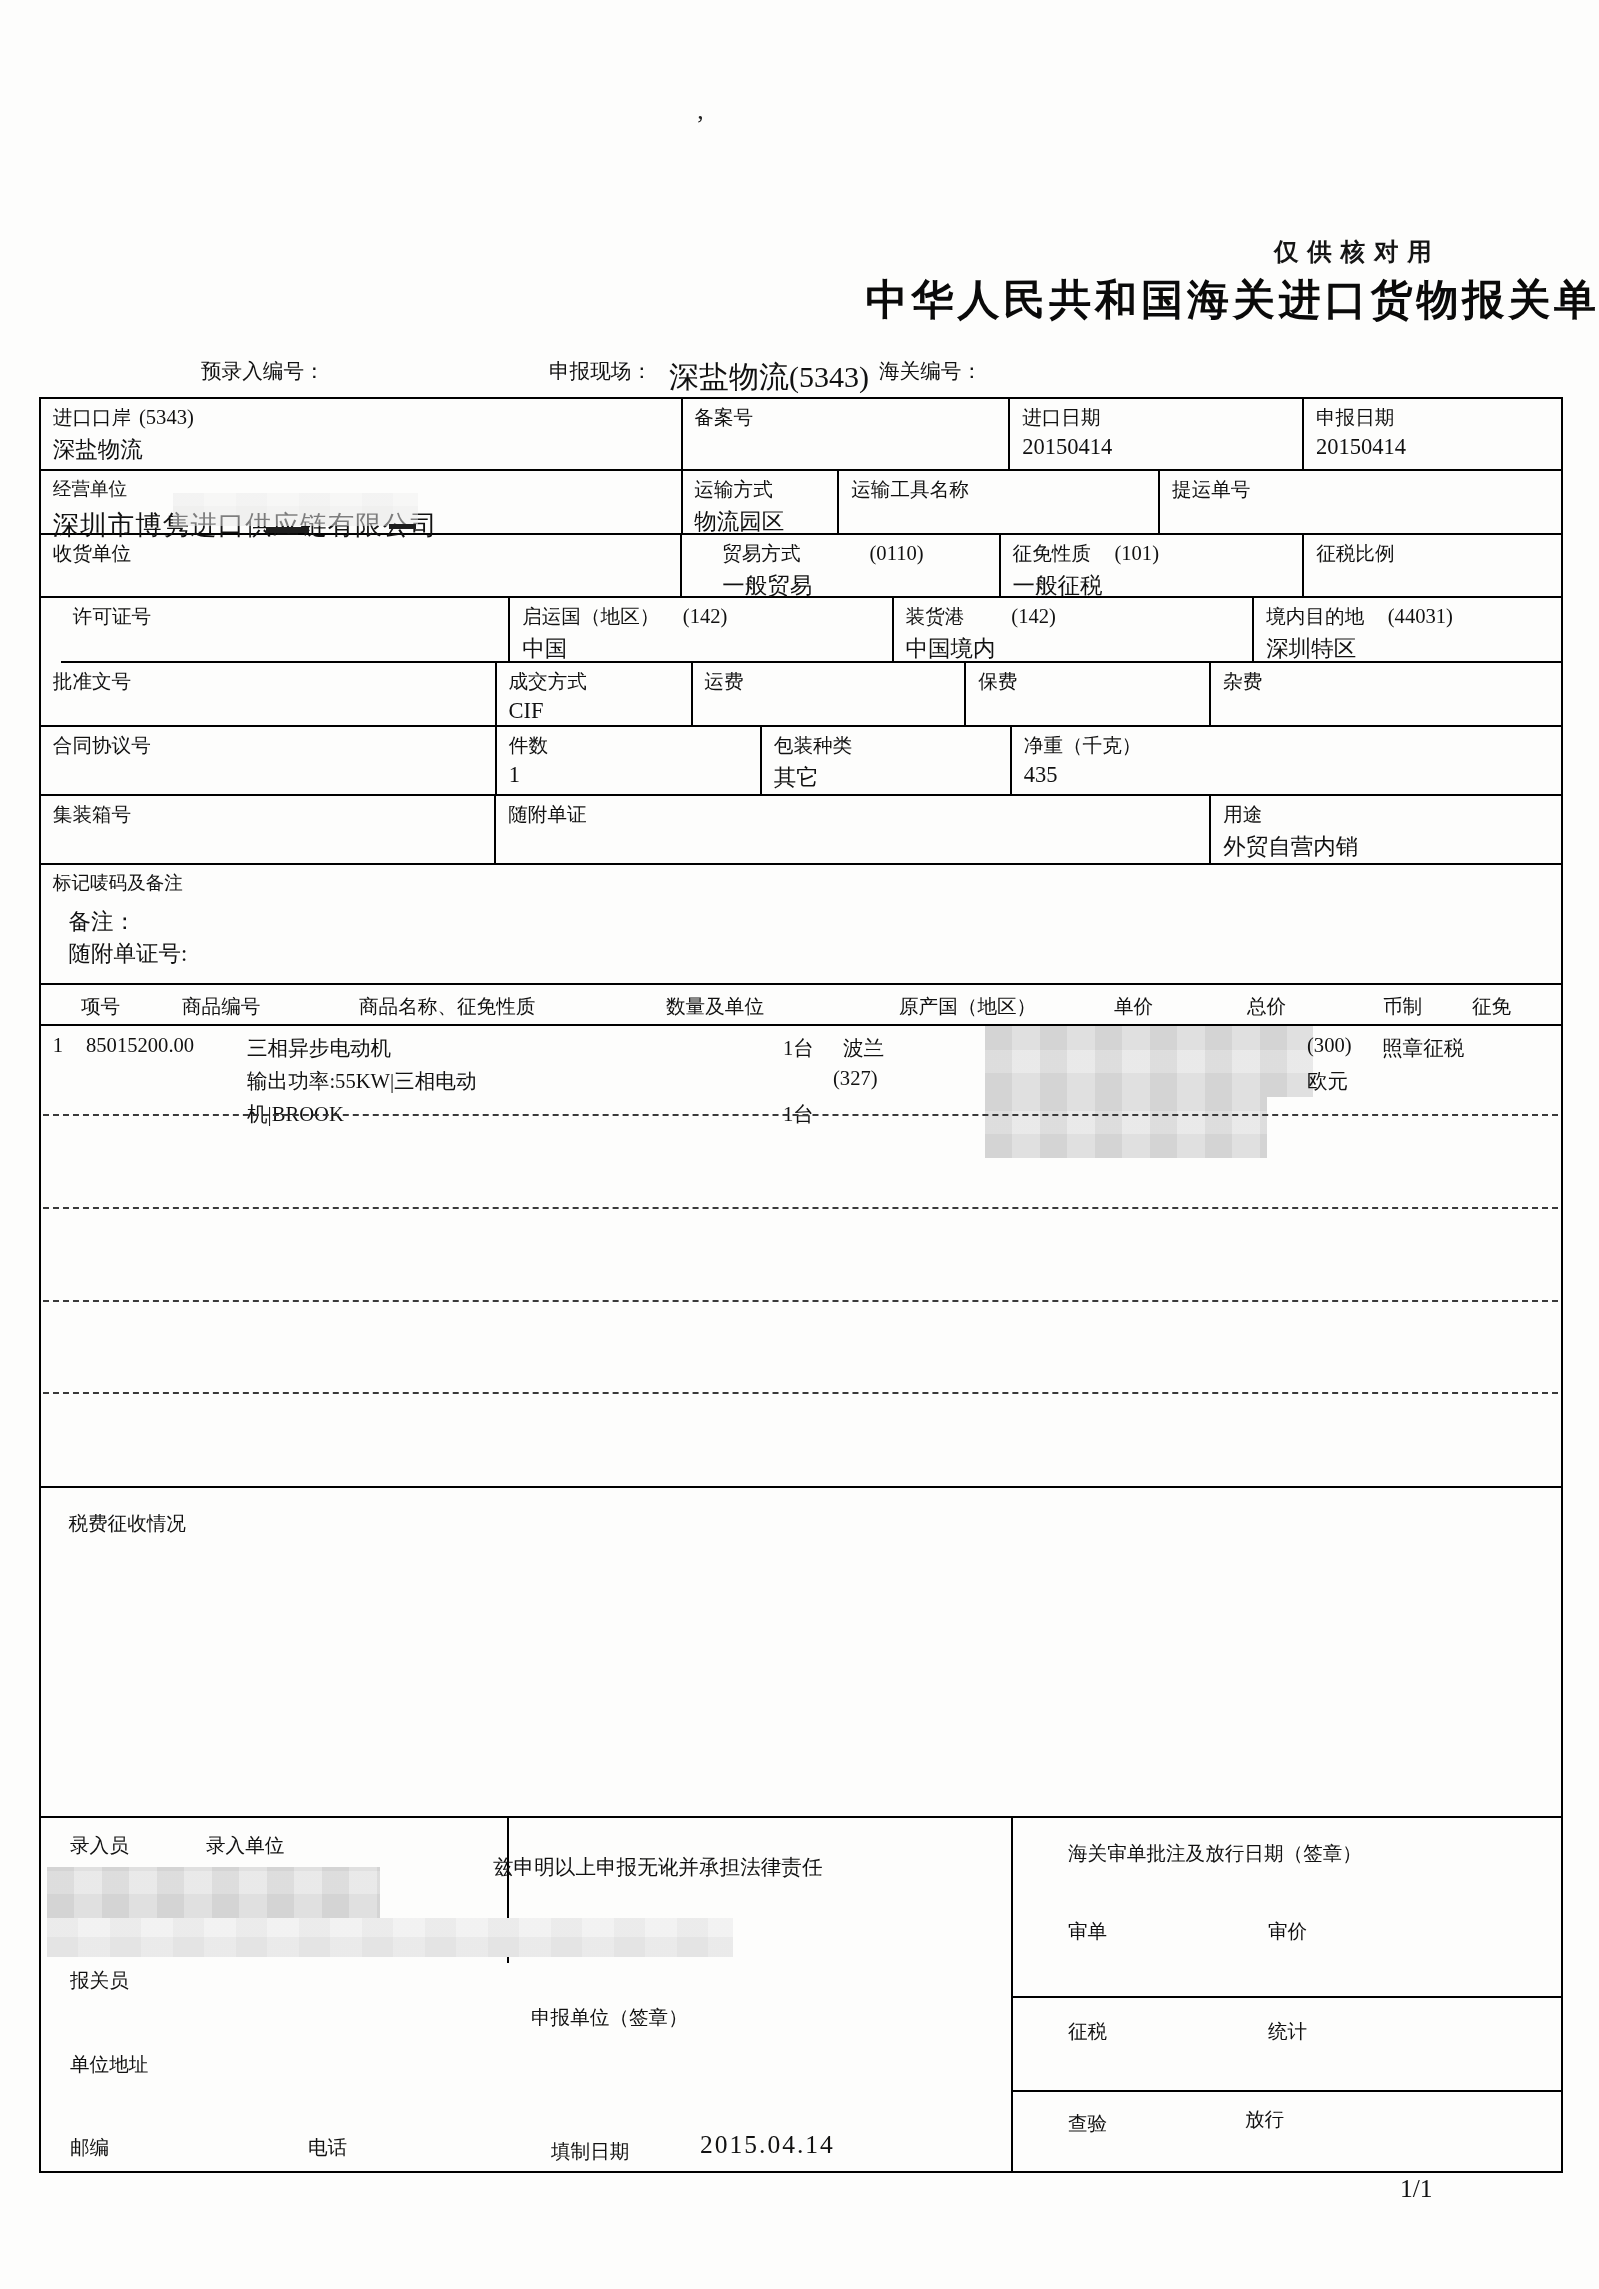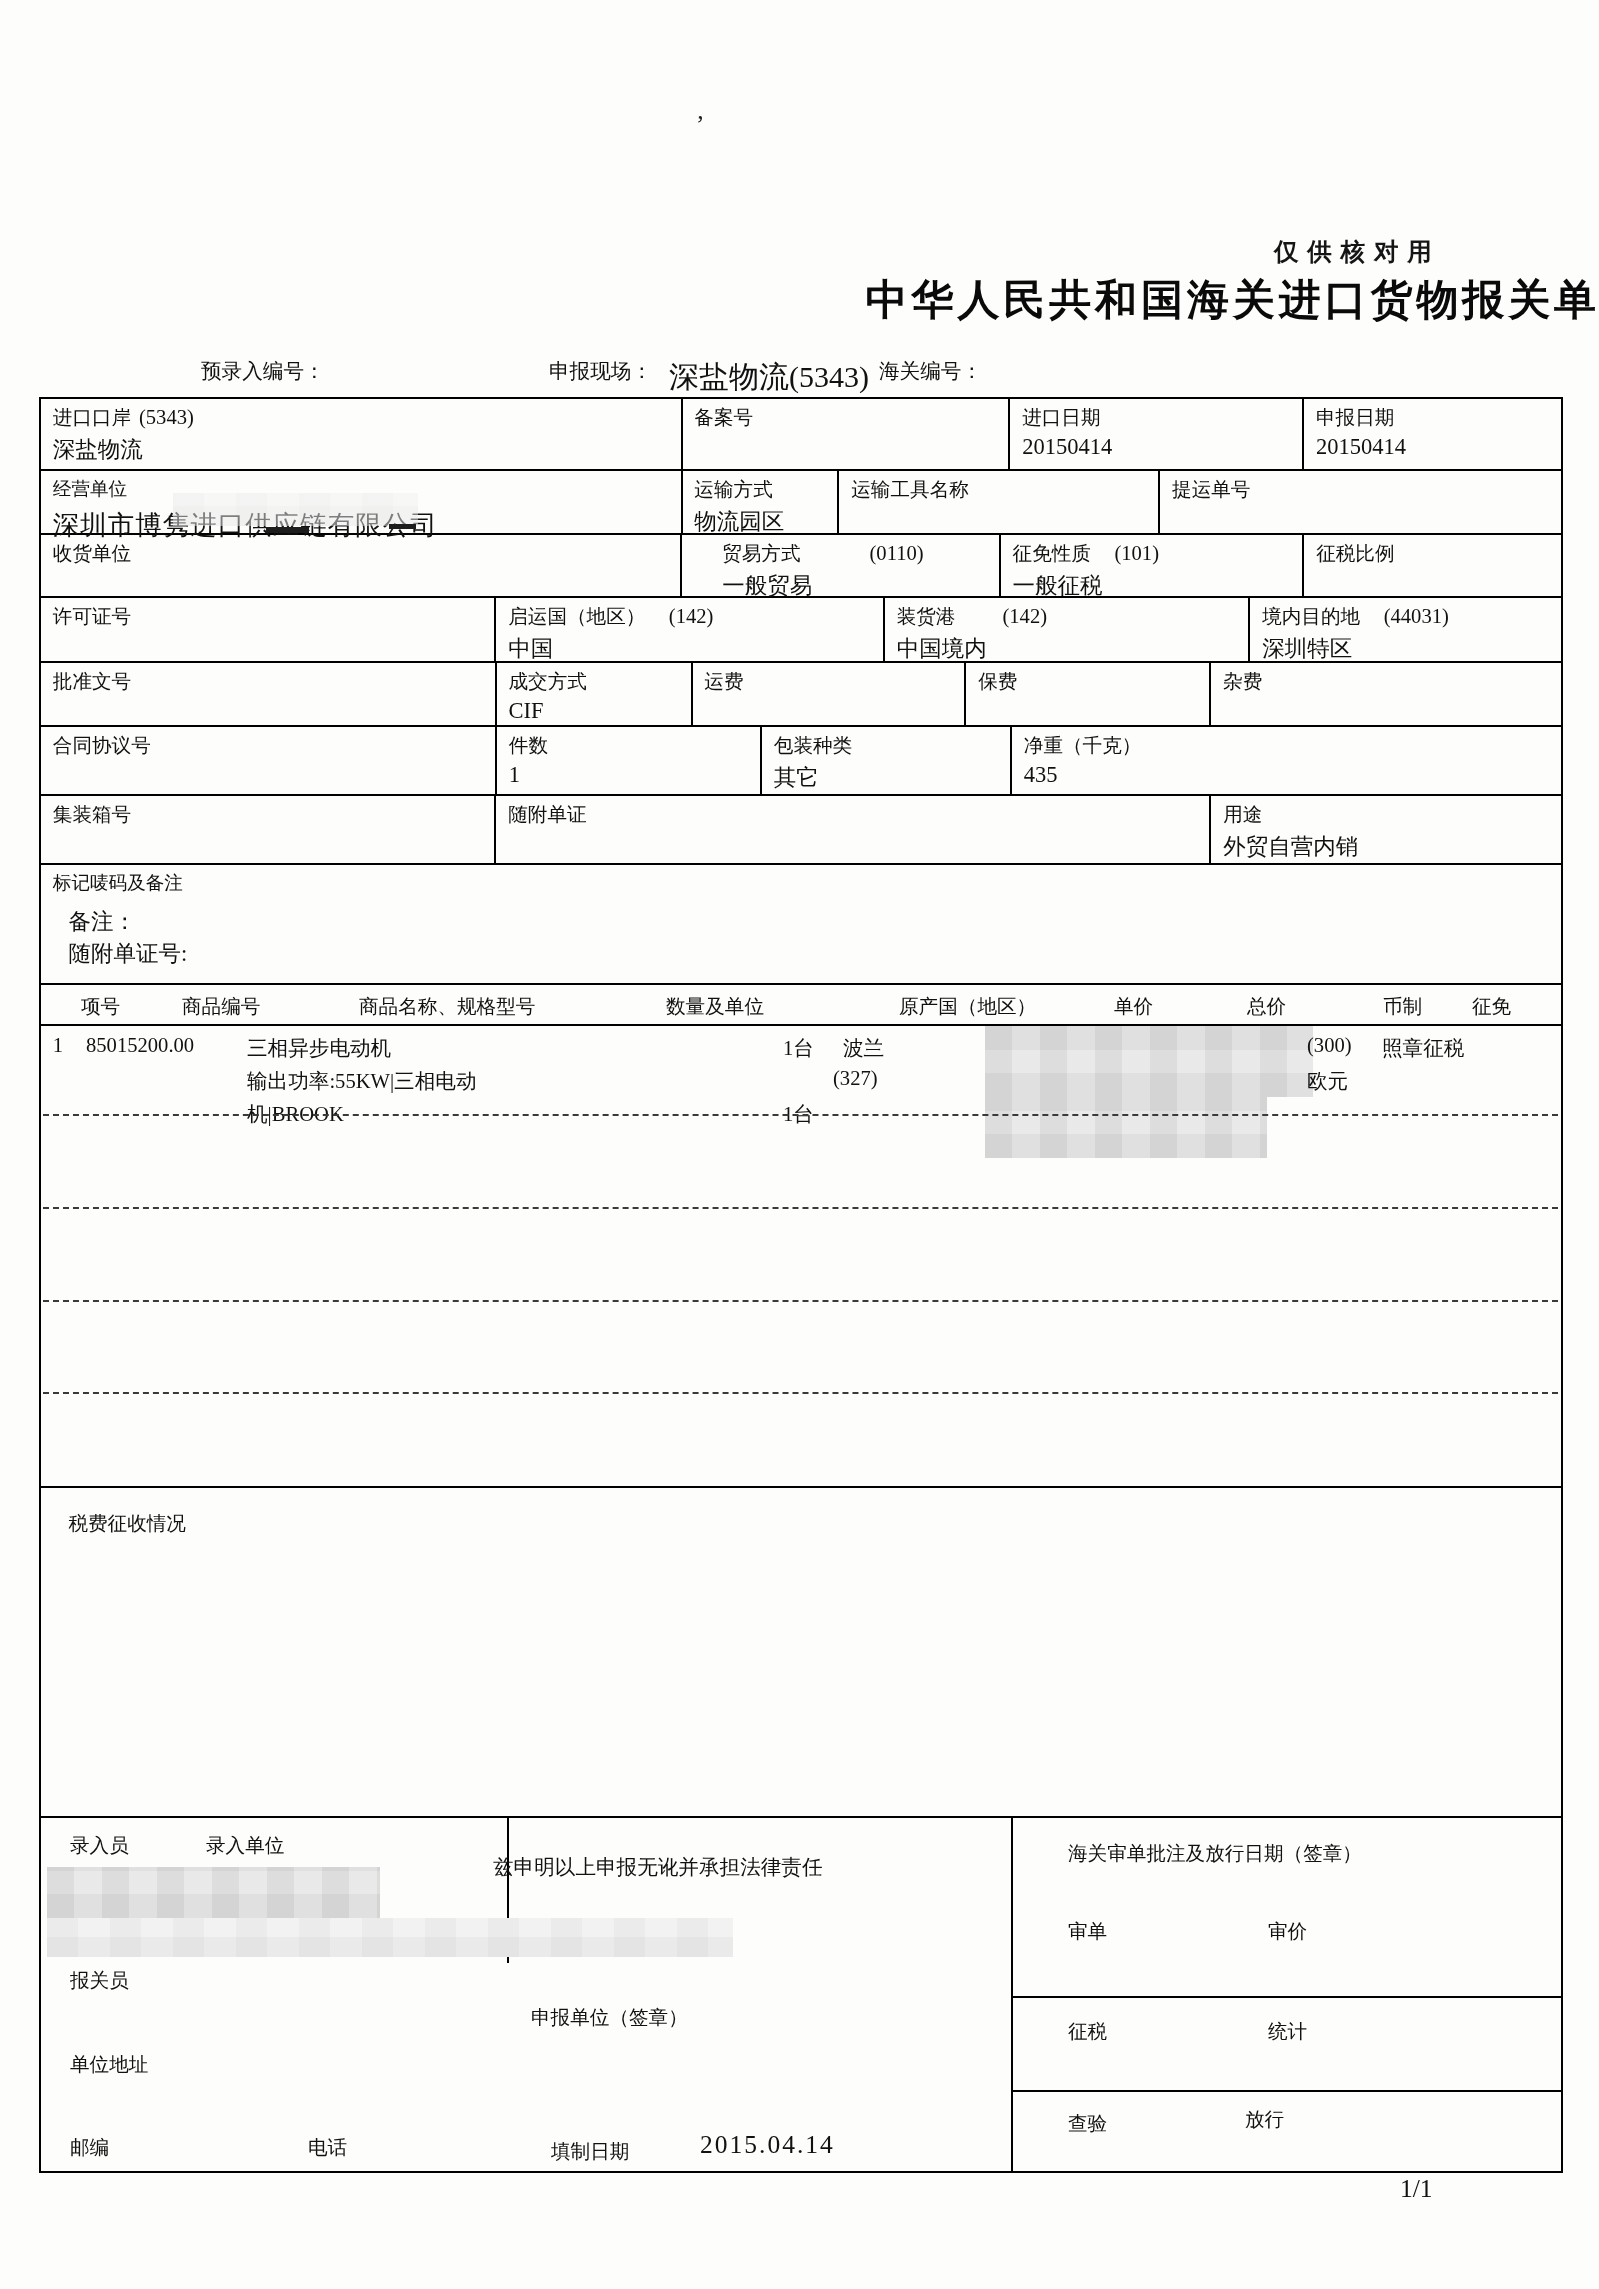--- a/index.html
+++ b/index.html
@@ -41,21 +41,21 @@
   .row:last-child { border-bottom: none; }
   .cell { position: relative; border-right: 2px solid #000; padding: 4.9px 5.9px 0 11.8px; overflow: visible; }
   .cell:last-child { border-right: none; }
   .lblrow { display: flex; align-items: baseline; font-size: 19.6px; white-space: nowrap; }
   .code { font-size: 20.6px; }
   .g8 { margin-left: 7.8px; } .g24 { margin-left: 23.5px; } .g48 { margin-left: 47px; } .g70 { margin-left: 69px; }
   .val { font-size: 22.5px; margin-top: 2.9px; white-space: nowrap; }
   .val-lg { font-size: 26.5px; margin-top: 4.9px; letter-spacing: 1px; }
 
   .h73 { height: 72px; } .h65 { height: 64px; } .h64 { height: 63px; }
-  .h66 { height: 65px; } .h70 { height: 69px; } .h122 { height: 120px; }
+  .h66 { height: 65px; margin-left: 20px; } .h70 { height: 69px; } .h122 { height: 120px; }
   .h42 { height: 41px; } .h471 { height: 462px; } .h337 { height: 330px; } .h360 { height: 353px; }
 
   .w655 { width: 642px; } .w335 { width: 328px; } .w300 { width: 294px; } .w262 { width: 257px; }
   .w160 { width: 157px; } .w328 { width: 321px; } .w409 { width: 401px; }
   .w325 { width: 319px; padding-left: 40px; } .w310 { width: 304px; }
   .w465 { width: 456px; } .w397 { width: 389px; } .w373 { width: 366px; } .w317 { width: 311px; }
   .w200 { width: 196px; } .w280 { width: 274px; } .w250 { width: 245px; } .w357 { width: 350px; }
   .w270 { width: 265px; } .w255 { width: 250px; }
   .w730 { width: 716px; }
 
@@ -295,21 +295,21 @@
             <span>标记唛码及备注</span>
           </div>
         <div class="lbl2 abs" style="left:27.4px; top:41px;">备注：</div>
         <div class="lbl2 abs" style="left:27.4px; top:73px;">随附单证号:</div>
       </div>
     </div>
 
     <div class="row h42 goods-head">
       <span class="abs" style="left:40px;">项号</span>
       <span class="abs" style="left:141px;">商品编号</span>
-      <span class="abs" style="left:318px;">商品名称、规格型号</span>
+      <span class="abs" style="left:318px;">商品名称、征免性质</span>
       <span class="abs" style="left:625px;">数量及单位</span>
       <span class="abs" style="left:858px;">原产国（地区）</span>
       <span class="abs" style="left:1073px;">单价</span>
       <span class="abs" style="left:1206px;">总价</span>
       <span class="abs" style="left:1342px;">币制</span>
       <span class="abs" style="left:1431px;">征免</span>
     </div>
 
     <div class="row h471 goods-body">
       <span class="abs" style="left:11.8px;  top:7.8px;">1</span>

